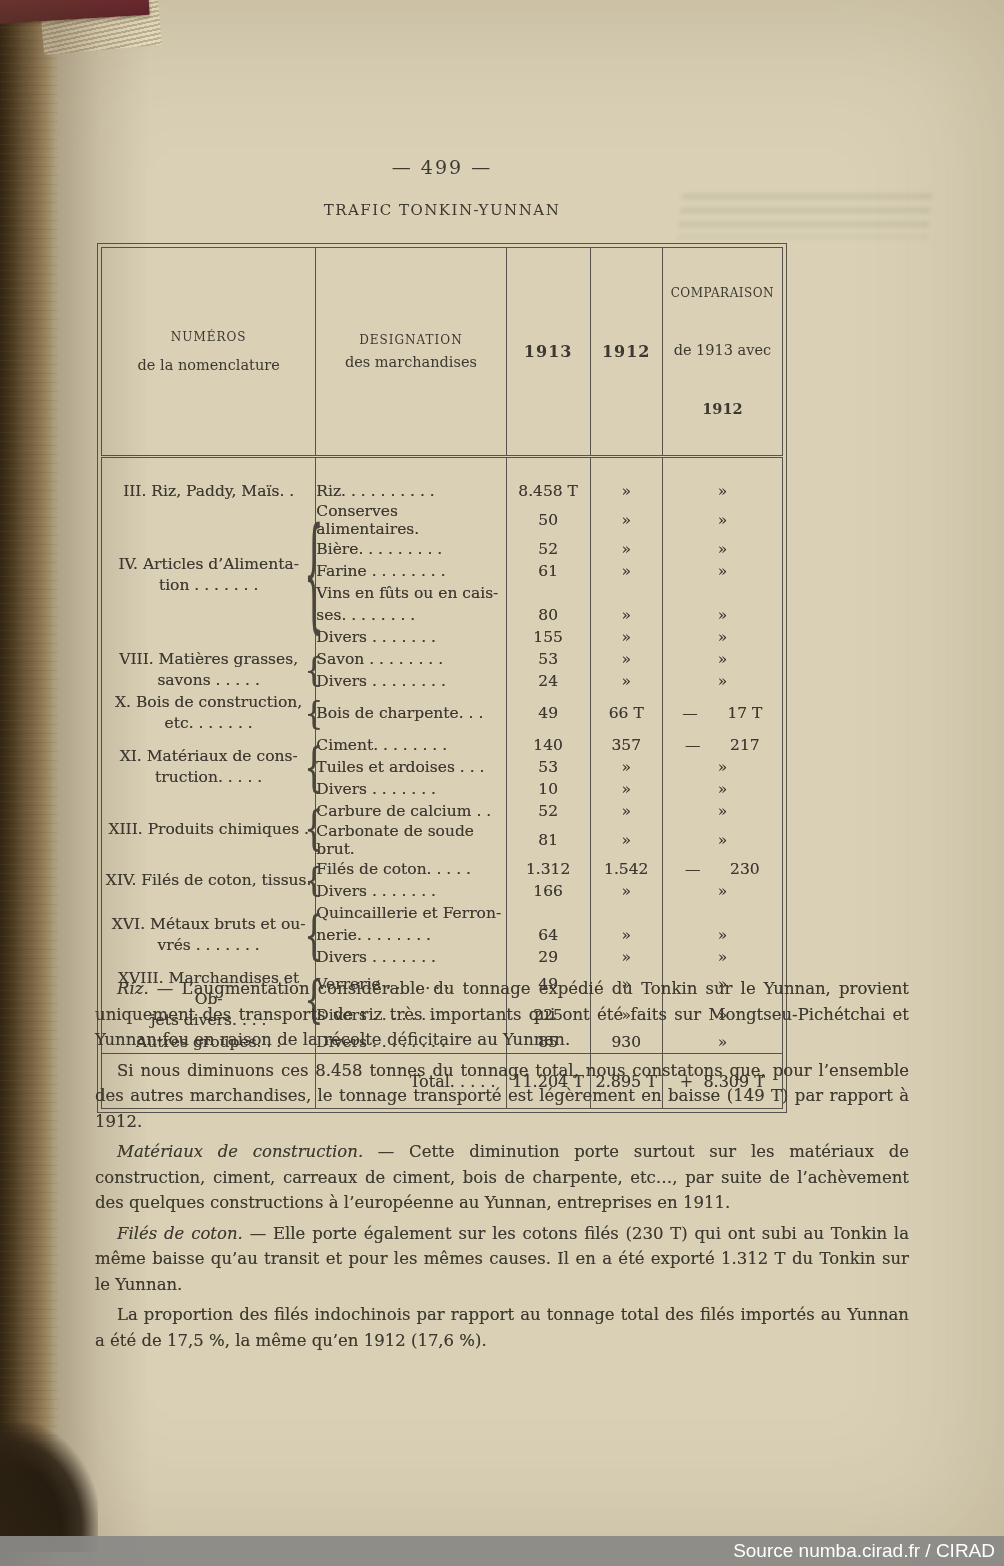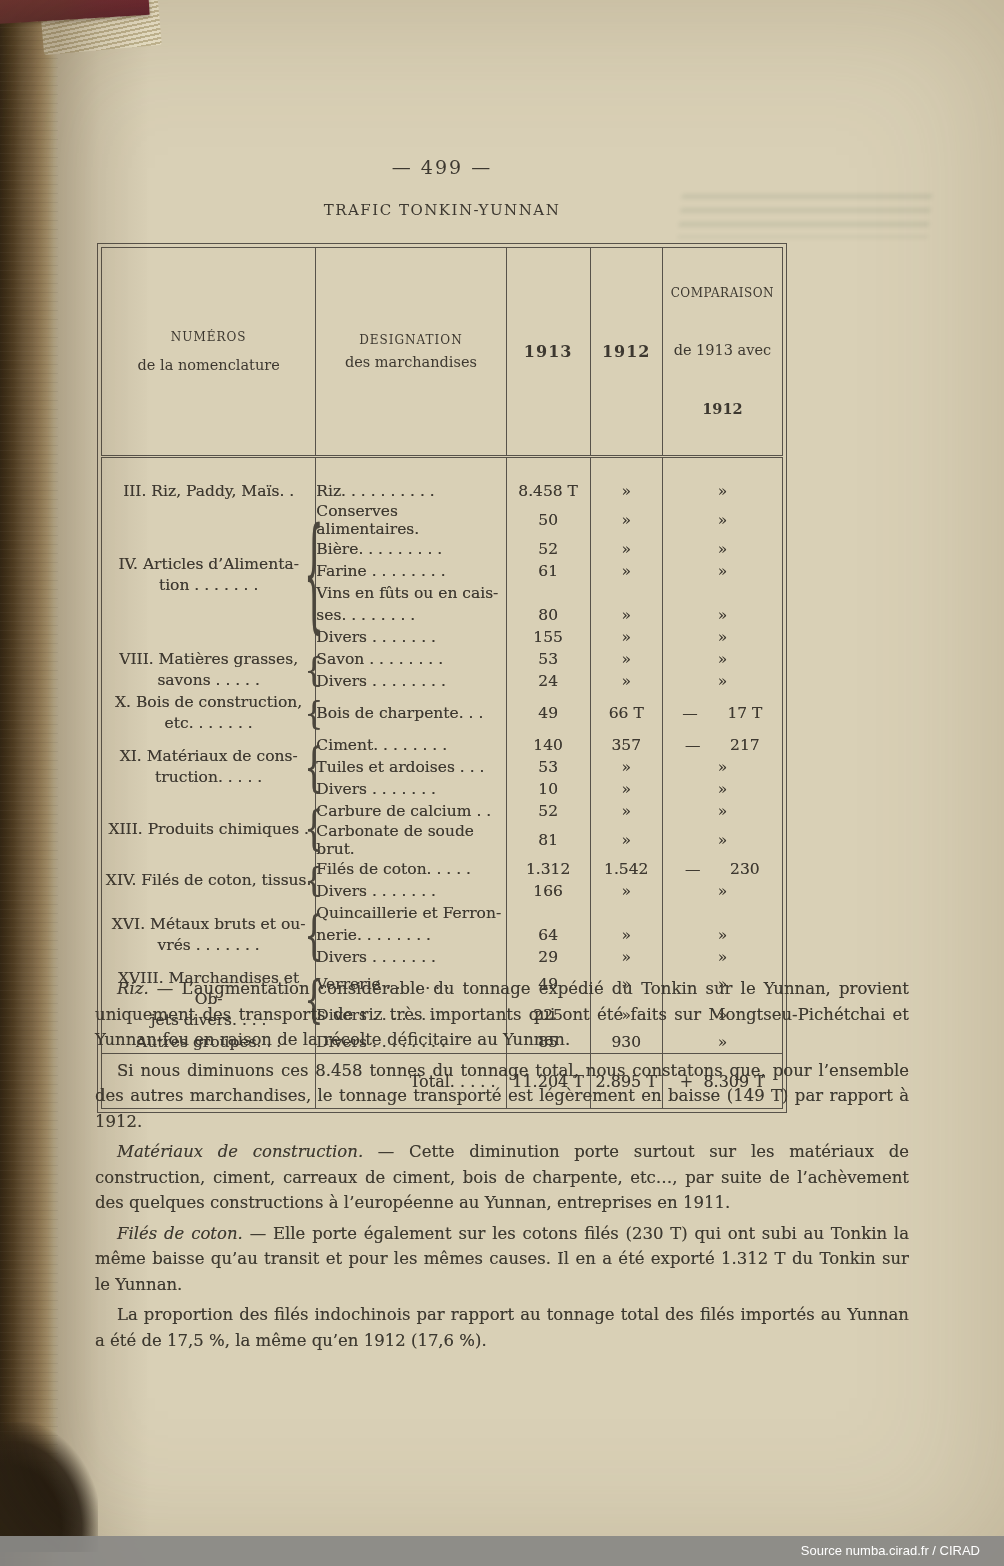--- a/index.html
+++ b/index.html
@@ -96,22 +96,22 @@
   .paras{position:absolute;left:95px;top:976px;width:814px;z-index:5;}
   .paras p{
     margin:0 0 5px;text-indent:22px;text-align:justify;
     font-size:16.5px;line-height:25.5px;color:#3d3930;
     text-shadow:0 0 .4px rgba(60,55,45,.5);
   }
   .paras p i{font-style:italic;}
   .source-bar{
     position:absolute;left:0;right:0;bottom:0;height:30px;z-index:10;
     background:rgba(138,137,134,.94);color:#fff;
-    font-family:"Liberation Sans",sans-serif;font-size:13px;
-    line-height:30px;text-align:right;padding-right:24px;box-sizing:border-box;
+    font-family:"Liberation Sans",sans-serif;font-size:19px;
+    line-height:30px;text-align:right;padding-right:9px;box-sizing:border-box;
   }
 </style>
 </head>
 <body>
 
 <div class="scan">
 
   <div class="spine"></div>
   <div class="page-edges"></div>
   <div class="cover-red"></div>

